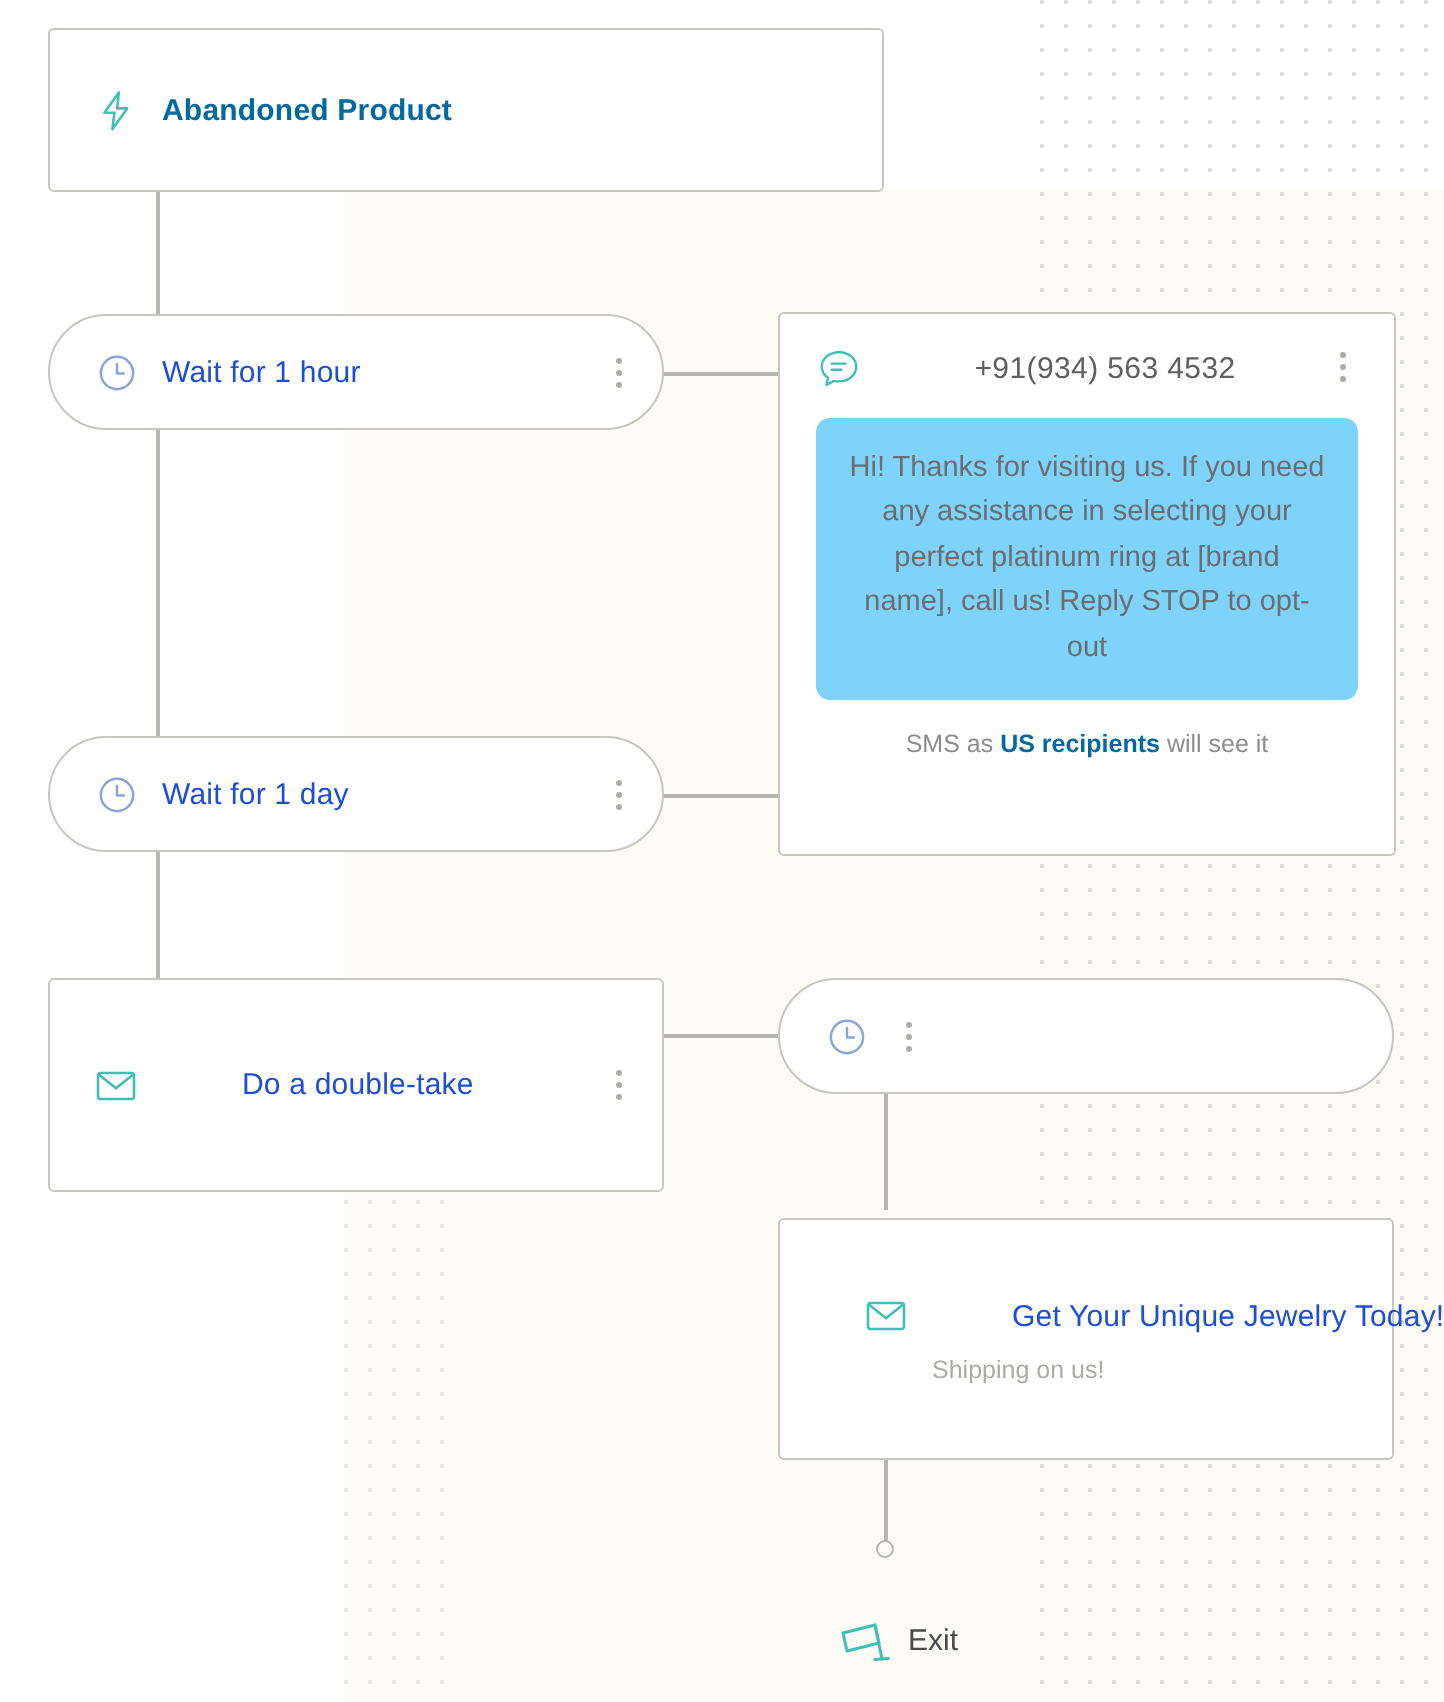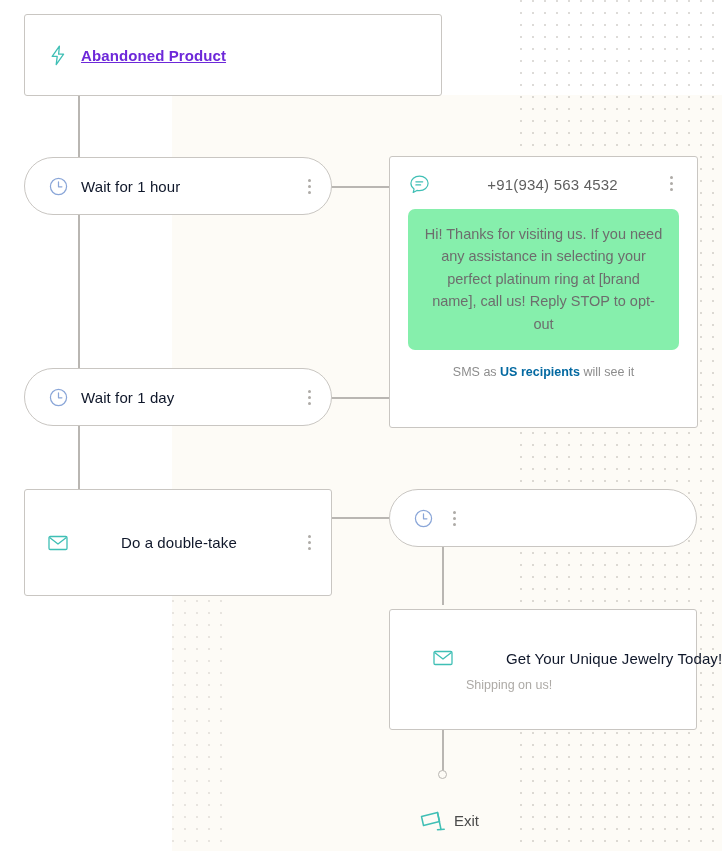--- a/index.html
+++ b/index.html
@@ -103,29 +103,28 @@
     width: 22px;
     height: 22px;
     flex: 0 0 22px;
     display: flex;
     align-items: center;
     justify-content: center;
     margin-right: 12px;
   }
   .node-title {
     font-size: 15px;
-    color: #0f172a;
+    color: #1d4ed8;
     letter-spacing: 0.1px;
     white-space: nowrap;
     flex: 1 1 auto;
   }
   .node-title.bold {
     font-weight: bold;
-    color: #6d28d9;
-    text-decoration: underline;
+    color: #0369a1;
   }
   .node-sub {
     font-size: 12.5px;
     color: #adaaa6;
     margin-top: 9px;
     margin-left: 34px;
     white-space: nowrap;
   }
   .kebab {
     width: 16px;
@@ -161,21 +160,21 @@
     align-items: center;
   }
   .sms-number {
     font-size: 15px;
     color: #5f5f5f;
     flex: 1 1 auto;
     letter-spacing: 0.2px;
   }
   .sms-bubble {
     margin-top: 14px;
-    background: #86efac;
+    background: #7dd3fc;
     border-radius: 7px;
     padding: 14px 16px 15px 16px;
     font-size: 14.5px;
     line-height: 1.55;
     color: #6d6d6d;
     max-width: 240px;
   }
   .sms-foot {
     margin-top: 15px;
     font-size: 12.5px;

